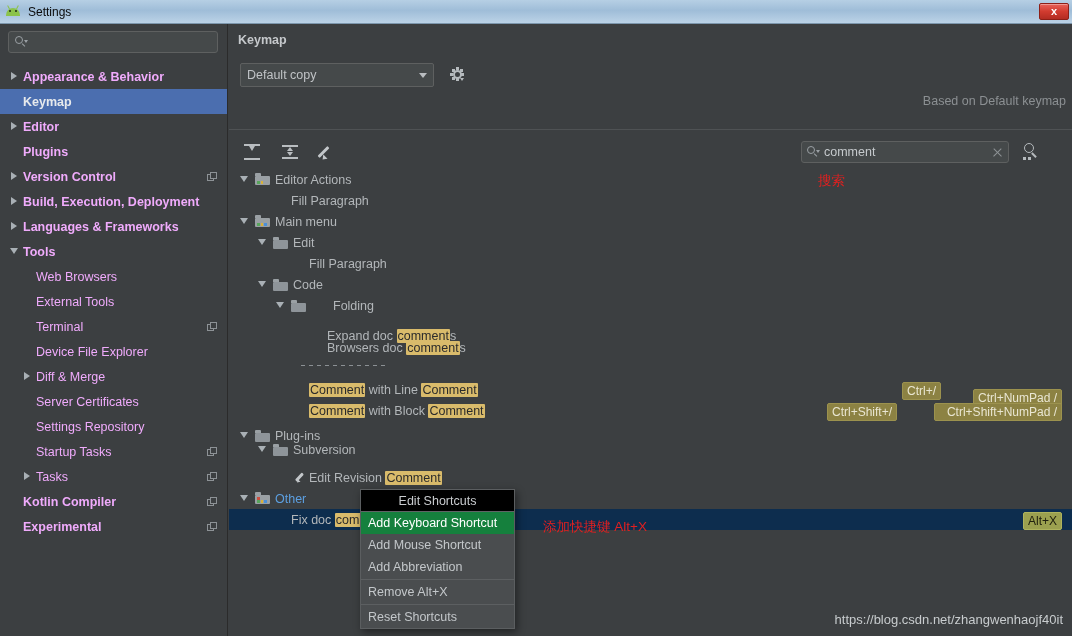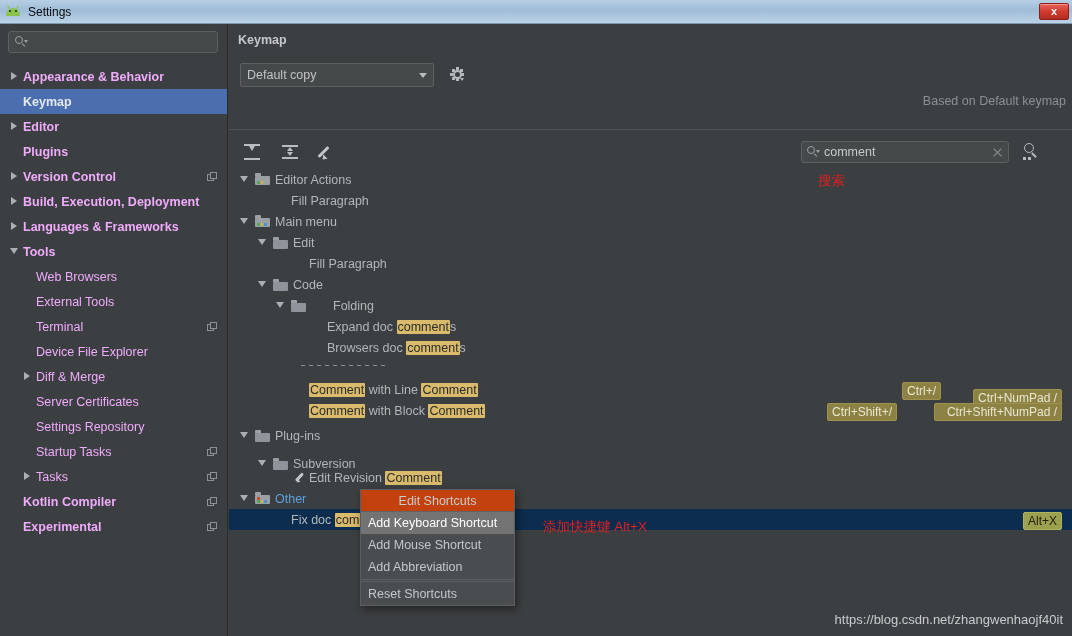--- a/index.html
+++ b/index.html
@@ -225,28 +225,28 @@
   .watermark{ position:absolute; right:9px; bottom:9px; color:#c8ccce; font-size:13px; }
 
   
   .ctx{
     position:absolute; left:360px; top:489px; width:155px;
     background:#4a4d4f; border:1px solid #5b5e60;
     box-shadow:2px 3px 8px rgba(0,0,0,.45);
   }
   .ctx-head{
     height:22px; display:flex; align-items:center; justify-content:center;
-    font-size:12.5px; color:#c9cccf; background:#c2410c;
+    font-size:12.5px; color:#c9cccf; background:#000000;
     border-bottom:1px solid #5f6365;
   }
   .ctx-item{
     height:22px; display:flex; align-items:center; padding-left:7px;
     font-size:12.5px; color:#c3c7ca;
   }
-  .ctx-item.active{ background:#737373; color:#ffffff; }
+  .ctx-item.active{ background:#15803d; color:#ffffff; }
   .ctx-sep{ height:1px; background:#5c5f61; margin:1px 0; }
 </style>
 </head>
 <body>
 
 <div class="titlebar">
   <div class="tb-icon">
     <div class="ant l"></div>
       <div class="ant r"></div>
     <div class="android-head"></div>
@@ -474,21 +474,21 @@
 
     <div class="krow" style="top:126px;position:absolute;left:0;width:843px;">
       <span class="karrow" style="left:47px;top:6px;"></span>
       <span class="kfolder plain" style="left:62px;top:5px;">
         <span class="tab"></span>
           <span class="bd"></span>
       </span>
       <span class="ktext" style="left:82px;margin-left:22px;">Folding</span>
     </div>
 
-    <div class="krow" style="top:147px;position:absolute;left:0;width:843px;">
+    <div class="krow" style="top:156px;position:absolute;left:0;width:843px;">
       <span class="ktext" style="left:98px;"><span>Expand doc </span><span class="hl">comment</span><span>s</span></span>
     </div>
 
     <div class="krow" style="top:168px;position:absolute;left:0;width:843px;">
       <span class="ktext" style="left:98px;"><span>Browsers doc </span><span class="hl">comment</span><span>s</span></span>
     </div>
 
     <div class="dashline" style="position:absolute;left:72px;top:196px;width:84px;"></div>
 
     <div class="krow" style="top:210px;position:absolute;left:0;width:843px;">
@@ -505,21 +505,21 @@
 
     <div class="krow" style="top:256px;position:absolute;left:0;width:843px;">
       <span class="karrow" style="left:11px;top:6px;"></span>
       <span class="kfolder plain" style="left:26px;top:5px;">
         <span class="tab"></span>
           <span class="bd"></span>
       </span>
       <span class="ktext" style="left:46px;">Plug-ins</span>
     </div>
 
-    <div class="krow" style="top:284px;position:absolute;left:0;width:673px;">
+    <div class="krow" style="top:270px;position:absolute;left:0;width:673px;">
       <span class="karrow" style="left:29px;top:6px;"></span>
       <span class="kfolder plain" style="left:44px;top:5px;">
         <span class="tab"></span>
           <span class="bd"></span>
       </span>
       <span class="ktext" style="left:64px;">Subversion</span>
     </div>
 
     <div class="krow" style="top:298px;position:absolute;left:0;width:843px;">
       <span class="kpencil" style="left:64px;top:4px;">
@@ -553,16 +553,17 @@
   <div class="watermark">https://blog.csdn.net/zhangwenhaojf40it</div>
 </div>
 
 <div class="ctx">
   <div class="ctx-head">Edit Shortcuts</div>
   <div id="ctx-items">
       <div class="ctx-item active">Add Keyboard Shortcut</div>
       <div class="ctx-item">Add Mouse Shortcut</div>
       <div class="ctx-item">Add Abbreviation</div>
       <div class="ctx-sep"></div>
+      <div class="ctx-item">Remove Alt+X</div>
       <div class="ctx-sep"></div>
       <div class="ctx-item">Reset Shortcuts</div>
     </div>
 </div>
 
 </body></html>

